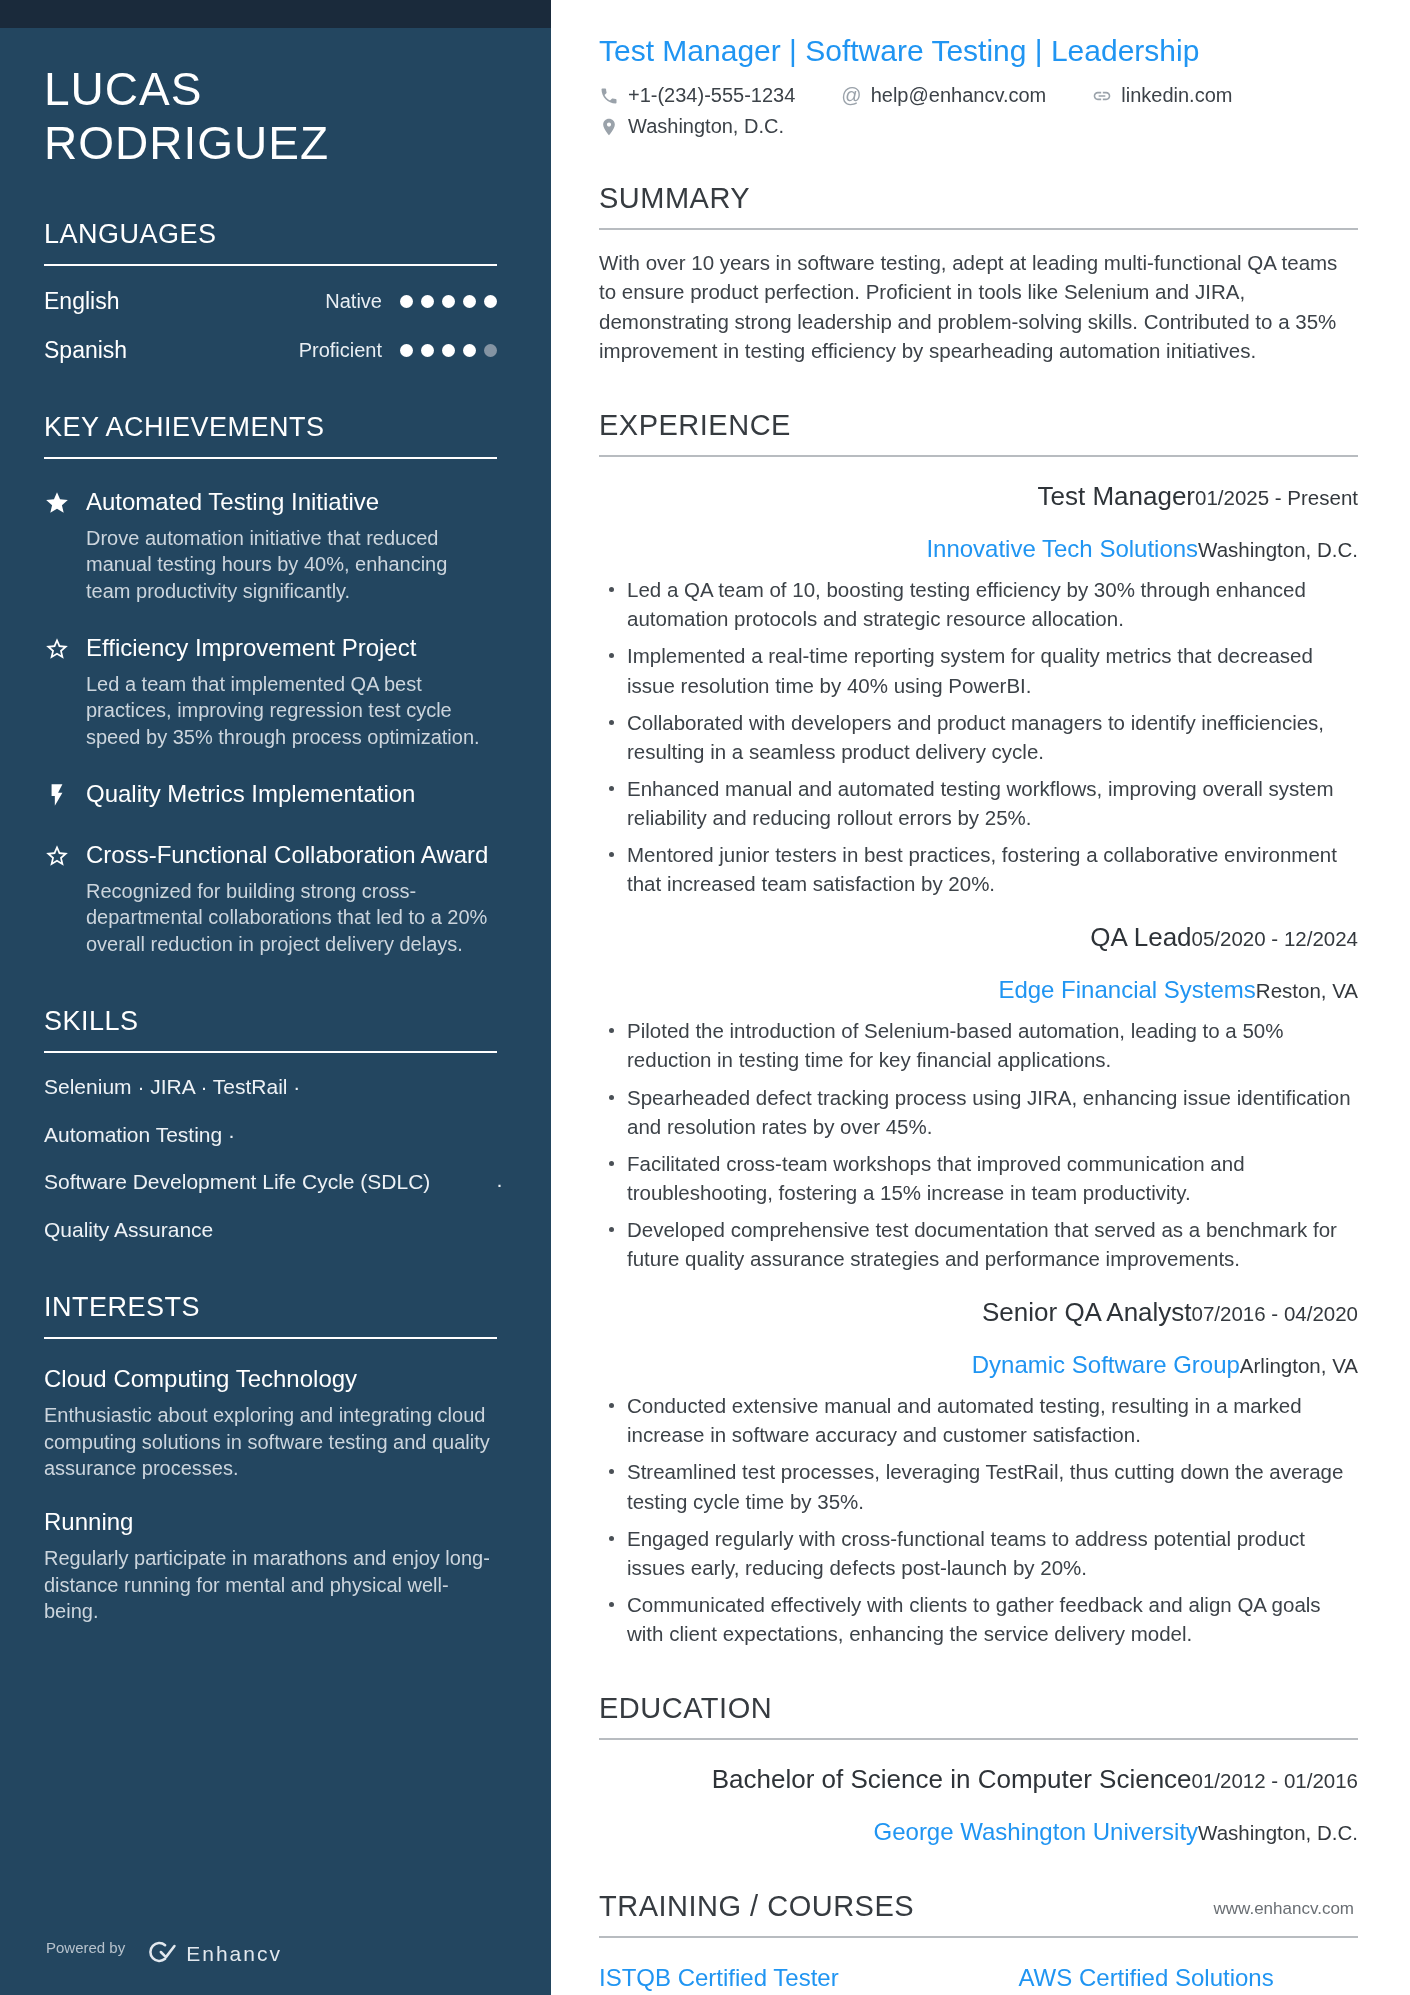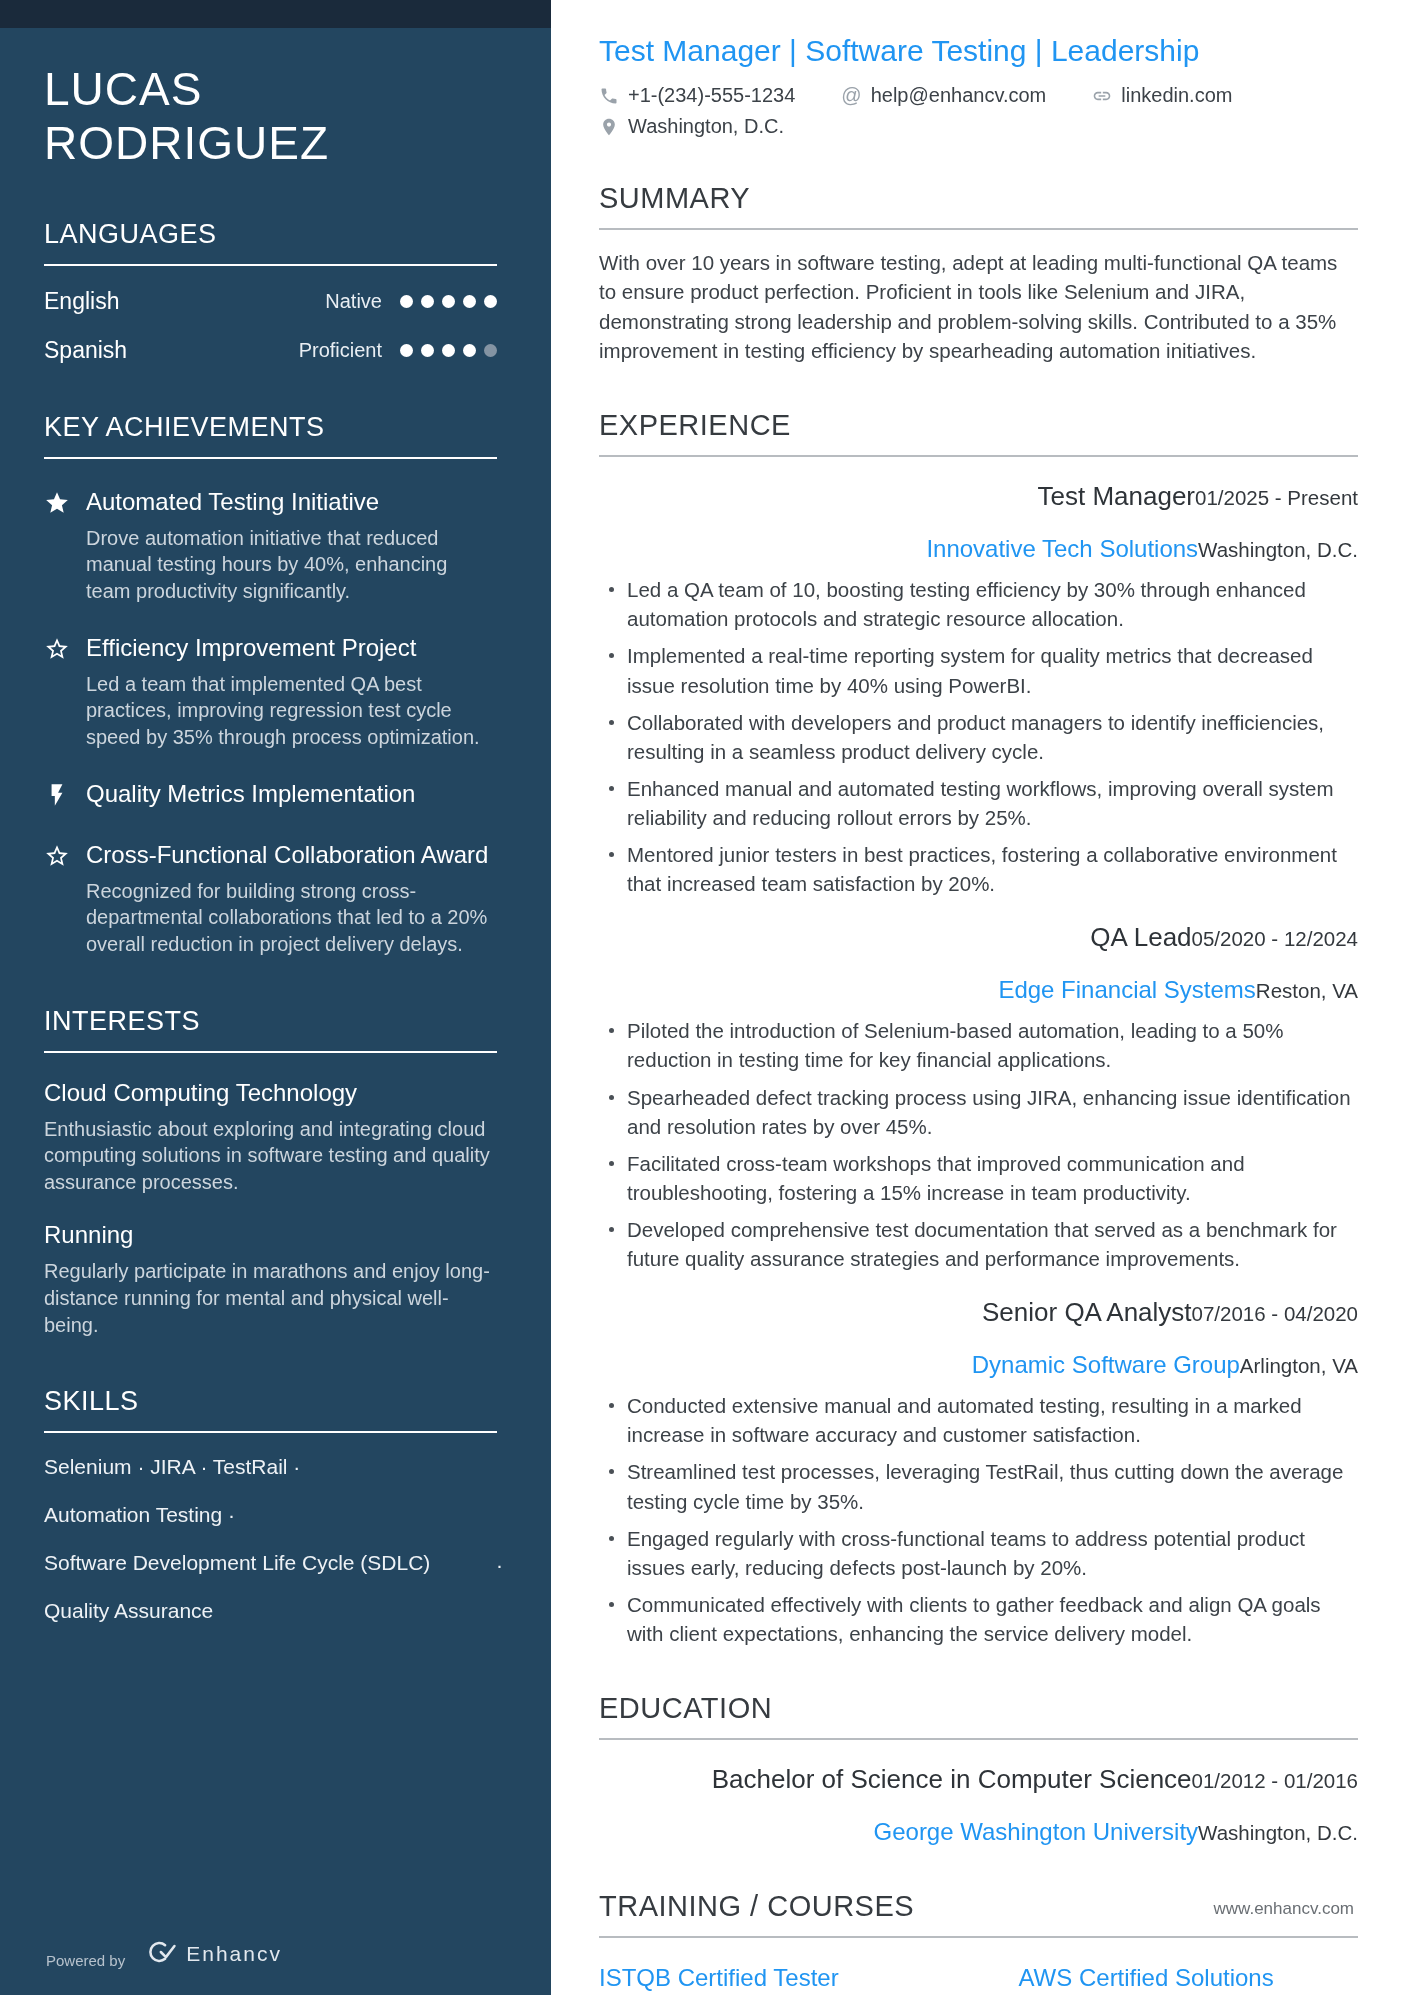--- a/index.html
+++ b/index.html
@@ -21,21 +21,21 @@
   .dot.filled{background:#ffffff}
   .ach{display:flex;margin-top:28px}
   .ach-iconcol{width:28px;margin-right:14px;flex-shrink:0;padding-top:3px}
   .ach-iconcol svg{width:26px;height:26px}
   .ach-title{font-size:24px;line-height:1.22;color:#fff}
   .ach-desc{font-size:20px;line-height:1.33;color:#ccd5dd;margin-top:9px}
   .skill-line{font-size:21px;color:#eef2f6;margin-top:21px;line-height:1.28;position:relative}
   .stray-dot{position:absolute;right:-6px;top:2px;color:#eef2f6}
   .int-title{font-size:24px;font-weight:500;color:#fff;margin-top:26px}
   .int-desc{font-size:20px;line-height:1.33;color:#ccd5dd;margin-top:9px}
-  .side-footer{position:absolute;bottom:26px;left:46px;display:flex;align-items:flex-end;gap:18px}
+  .side-footer{position:absolute;bottom:26px;left:46px;display:flex;align-items:flex-start;gap:18px}
   .powered{font-size:15px;color:#b7c2cc}
   .brandrow{display:flex;align-items:center;gap:9px}
   .brand{font-size:21px;color:#e2e8ee;letter-spacing:2px}
 
   
   .main{flex:1;padding:34px 52px 0 48px;position:relative;color:#3c4248}
   .headline{font-size:30px;color:#2095f2;font-weight:500}
   .contact-rows{margin-top:16px}
   .contact-row{display:flex;align-items:center;gap:46px;margin-top:8px}
   .citem{display:flex;align-items:center;gap:9px;font-size:20px;color:#3c4248}
@@ -144,36 +144,36 @@
             </svg>
         </span>
         <div>
           <div class="ach-title">Cross-Functional Collaboration Award</div>
           <div class="ach-desc">Recognized for building strong cross-departmental collaborations that led to a 20% overall reduction in project delivery delays.</div>
         </div>
       </div>
     </section>
 
     <section class="side-section">
-      <div class="side-title">INTERESTS</div>
-      <div class="int-title">Cloud Computing Technology</div>
-      <div class="int-desc">Enthusiastic about exploring and integrating cloud computing solutions in software testing and quality assurance processes.</div>
-      <div class="int-title">Running</div>
-      <div class="int-desc">Regularly participate in marathons and enjoy long-distance running for mental and physical well-being.</div>
-    </section>
-
-    <section class="side-section">
       <div class="side-title">SKILLS</div>
       <div class="skill-line">Selenium · JIRA · TestRail ·</div>
       <div class="skill-line">Automation Testing ·</div>
       <div class="skill-line">
         <span>Software Development Life Cycle (SDLC)</span>
         <span class="stray-dot">·</span>
       </div>
       <div class="skill-line">Quality Assurance</div>
+    </section>
+
+    <section class="side-section">
+      <div class="side-title">INTERESTS</div>
+      <div class="int-title">Cloud Computing Technology</div>
+      <div class="int-desc">Enthusiastic about exploring and integrating cloud computing solutions in software testing and quality assurance processes.</div>
+      <div class="int-title">Running</div>
+      <div class="int-desc">Regularly participate in marathons and enjoy long-distance running for mental and physical well-being.</div>
     </section>
 
     <div class="side-footer">
       <span class="powered">Powered by</span>
       <span class="brandrow">
         <span>
           <svg width="34" height="26" viewBox="0 0 40 28" fill="none">
             <path d="M26 6 A 10.5 10.5 0 1 0 26 22" stroke="#e2e8ee" stroke-width="3" stroke-linecap="round"></path>
             <path d="M21 14 l6 6 L37 7" stroke="#e2e8ee" stroke-width="3" fill="none" stroke-linecap="round" stroke-linejoin="round"></path>
           </svg>

